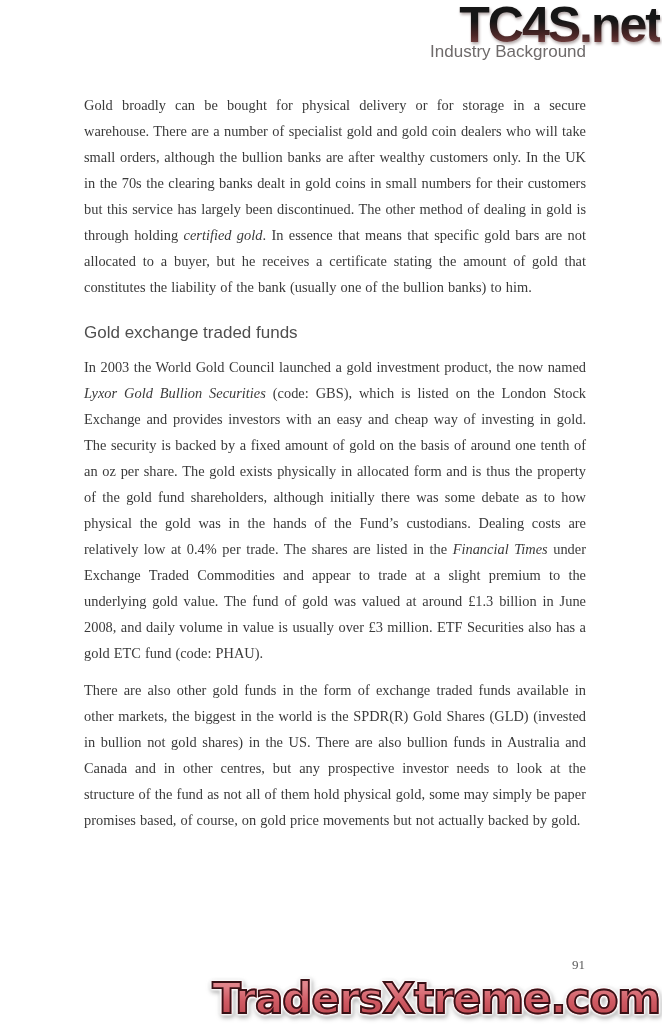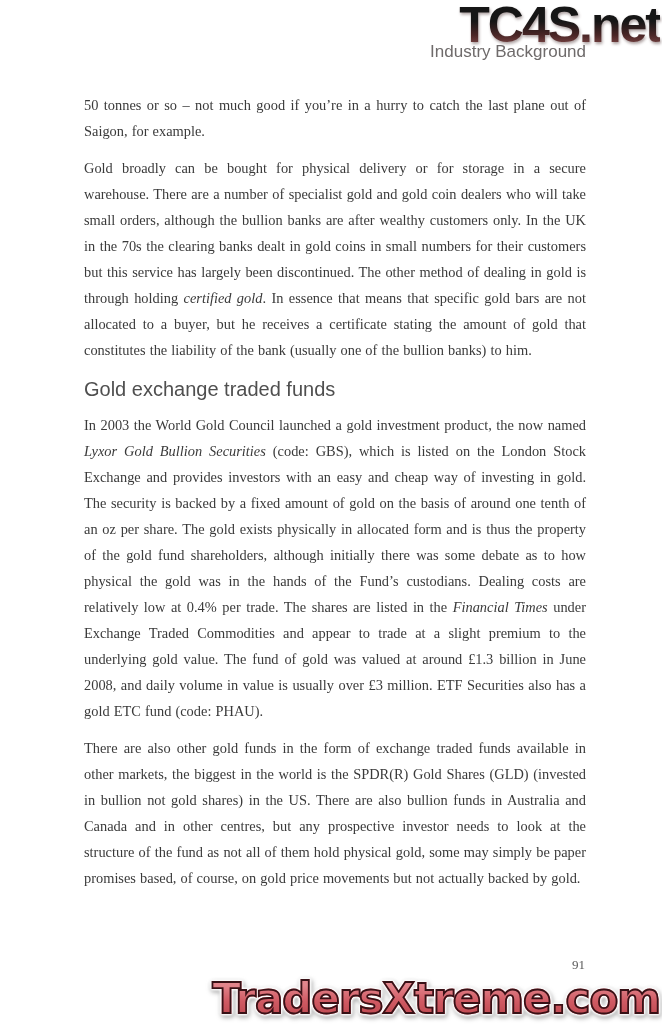--- a/index.html
+++ b/index.html
@@ -50,23 +50,23 @@
     margin: 0 0 11px 0;
     font-size: 14.4px;
     line-height: 26px;
     text-align: justify;
     color: #3a3a3a;
     word-spacing: 0.5px;
   }
   .body-text h2 {
     font-family: "Liberation Sans", sans-serif;
     font-weight: 400;
-    font-size: 20px;
+    font-size: 17px;
     color: #4f4f4f;
-    margin: 15px 0 11px 0;
+    margin: 23px 0 11px 0;
     text-align: left;
   }
   .body-text em { font-style: italic; }
 
   
   .watermark {
     position: absolute;
     top: 484px;
     left: 193px;
     font-family: "DejaVu Serif", serif;
@@ -119,21 +119,20 @@
 <body>
 
 <div class="page">
 
   <div class="masthead">
     <div class="tc4s-logo">TC4S.net</div>
     <div class="masthead-subtitle">Industry Background</div>
   </div>
 
   <div class="body-text" id="blocks">
-      <p><span>50 tonnes or so – not much good if you’re in a hurry to catch the last plane out of Saigon, for example.</span></p>
       <p><span>Gold broadly can be bought for physical delivery or for storage in a secure warehouse. There are a number of specialist gold and gold coin dealers who will take small orders, although the bullion banks are after wealthy customers only. In the UK in the 70s the clearing banks dealt in gold coins in small numbers for their customers but this service has largely been discontinued. The other method of dealing in gold is through holding </span><em>certified gold</em><span>. In essence that means that specific gold bars are not allocated to a buyer, but he receives a certificate stating the amount of gold that constitutes the liability of the bank (usually one of the bullion banks) to him.</span></p>
       <h2><span>Gold exchange traded funds</span></h2>
       <p><span>In 2003 the World Gold Council launched a gold investment product, the now named </span><em>Lyxor Gold Bullion Securities</em><span> (code: GBS), which is listed on the London Stock Exchange and provides investors with an easy and cheap way of investing in gold. The security is backed by a fixed amount of gold on the basis of around one tenth of an oz per share. The gold exists physically in allocated form and is thus the property of the gold fund shareholders, although initially there was some debate as to how physical the gold was in the hands of the Fund’s custodians. Dealing costs are relatively low at 0.4% per trade. The shares are listed in the </span><em>Financial Times</em><span> under Exchange Traded Commodities and appear to trade at a slight premium to the underlying gold value. The fund of gold was valued at around £1.3 billion in June 2008, and daily volume in value is usually over £3 million. ETF Securities also has a gold ETC fund (code: PHAU).</span></p>
       <p><span>There are also other gold funds in the form of exchange traded funds available in other markets, the biggest in the world is the SPDR(R) Gold Shares (GLD) (invested in bullion not gold shares) in the US. There are also bullion funds in Australia and Canada and in other centres, but any prospective investor needs to look at the structure of the fund as not all of them hold physical gold, some may simply be paper promises based, of course, on gold price movements but not actually backed by gold.</span></p>
     </div>
 
 
   <div class="page-number">91</div>
 
   <div class="footer-logo">TradersXtreme.com</div>

